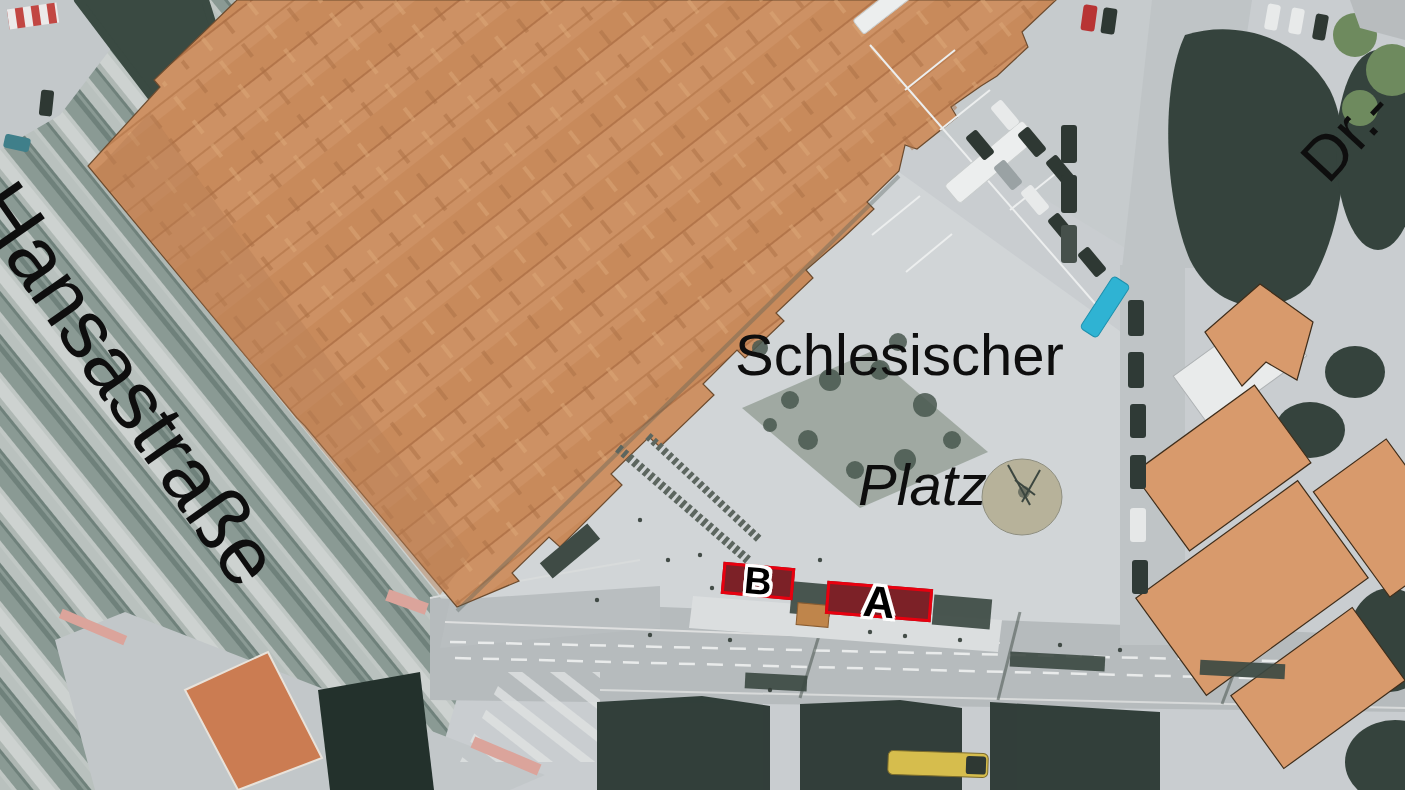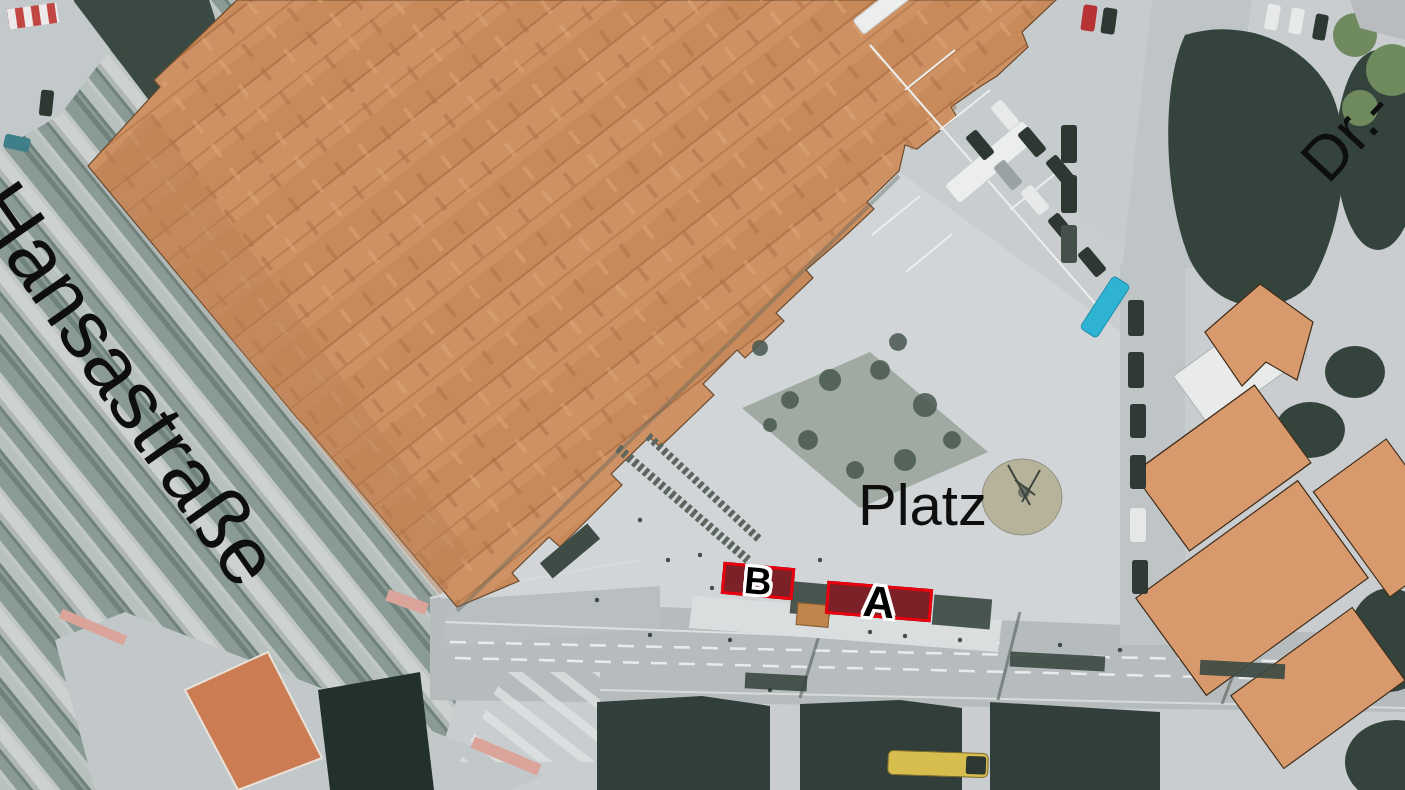--- a/index.html
+++ b/index.html
@@ -15,21 +15,21 @@
         border:3px solid #e8000f;display:flex;align-items:center;justify-content:center;
         transform-origin:50% 50%;}
   .stop-label{font-weight:bold;color:#000;line-height:1;
         text-shadow:-3px -3px 0 #fff,3px -3px 0 #fff,-3px 3px 0 #fff,3px 3px 0 #fff,
                     -3px 0 0 #fff,3px 0 0 #fff,0 -3px 0 #fff,0 3px 0 #fff;}
   #stop-b{left:722px;top:565px;width:72px;height:32px;transform:rotate(5.2deg);}
   #stop-b .stop-label{font-size:38px;}
   #stop-a{left:826px;top:585px;width:106px;height:33px;transform:rotate(4.6deg);}
   #stop-a .stop-label{font-size:44px;}
   #lbl-schlesischer{left:735px;top:326px;}
-  #lbl-platz{left:858px;top:476px;}
+  #lbl-platz{left:858px;top:456px;font-style:italic;}
   #lbl-hansastrasse{left:25px;top:168px;transform:rotate(55deg);}
   #lbl-dr{left:1290px;top:150px;transform:rotate(-47deg);}
 </style>
 </head>
 <body>
 
 <div class="scene">
 <svg width="1405" height="790" viewBox="0 0 1405 790">
   <defs>
     <pattern id="railPat" width="72" height="72" patternUnits="userSpaceOnUse" patternTransform="rotate(51)">
@@ -245,20 +245,21 @@
         <circle cx="730" cy="640" r="2.2"></circle>
         <circle cx="770" cy="690" r="2.2"></circle>
     <circle cx="820" cy="560" r="2.2"></circle>
         <circle cx="650" cy="635" r="2.2"></circle>
         <circle cx="1060" cy="645" r="2.2"></circle>
     <circle cx="1120" cy="650" r="2.2"></circle>
         <circle cx="597" cy="600" r="2.2"></circle>
   </g>
 </svg>
 
+<div class="lbl lbl-place" id="lbl-schlesischer">Schlesischer</div>
 <div class="lbl lbl-place" id="lbl-platz">Platz</div>
 <div class="lbl lbl-street" id="lbl-hansastrasse">Hansastraße</div>
 <div class="lbl lbl-street-tr" id="lbl-dr">Dr.-</div>
 
 <div class="stop" id="stop-b">
   <span class="stop-label">B</span>
 </div>
 <div class="stop" id="stop-a">
   <span class="stop-label">A</span>
 </div>

